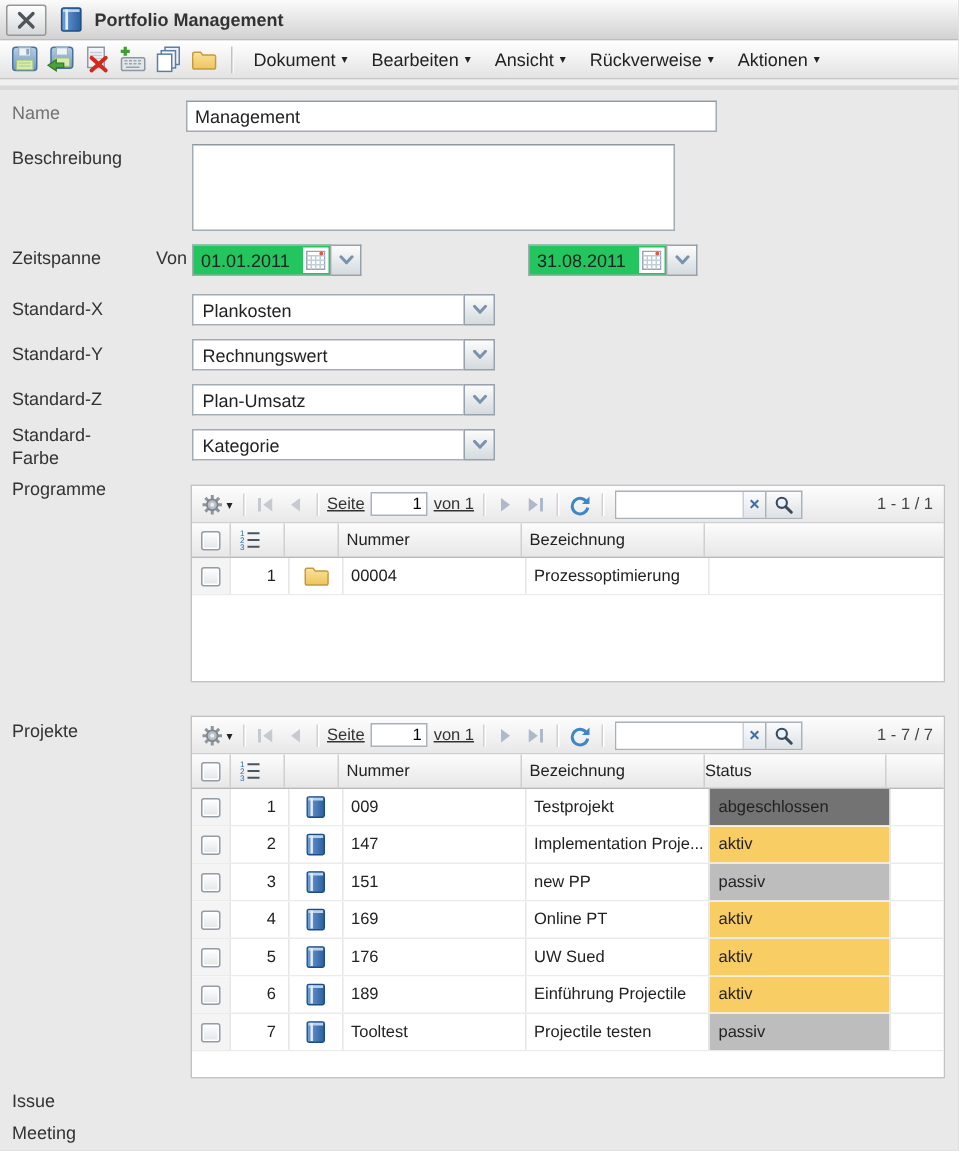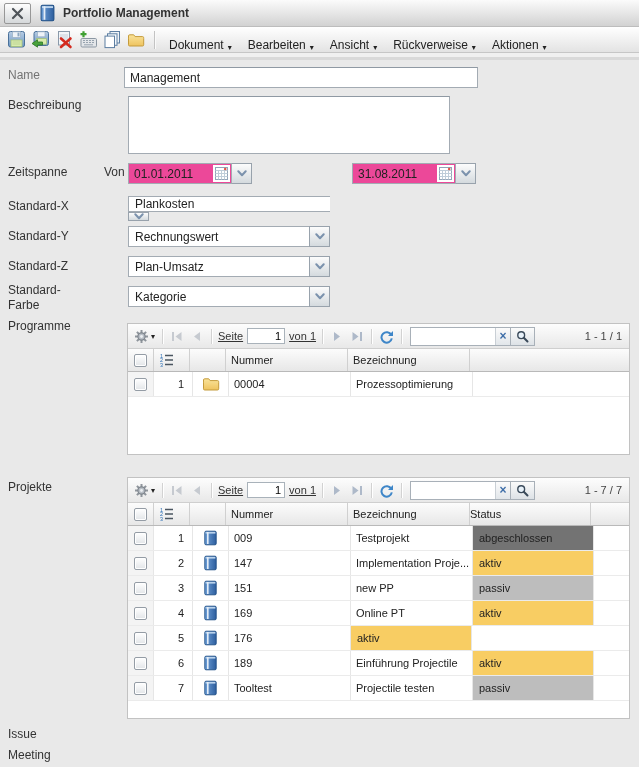--- a/index.html
+++ b/index.html
@@ -18,42 +18,42 @@
   .wtitle{font-size:12px;font-weight:bold;color:#333;}
 
   
   .toolbar{position:absolute;left:0;top:27px;width:639px;height:26px;box-sizing:border-box;
     background:linear-gradient(#ffffff,#e3e3e3);border-bottom:1px solid #c6c6c6;
     display:flex;align-items:center;padding-left:4px;}
   .tbtn{width:24px;height:22px;display:flex;align-items:center;justify-content:center;
     background:transparent;border:none;padding:0;}
   .tsep{width:1px;height:18px;background:#c3c3c3;box-shadow:1px 0 0 #fafafa;margin:0 6px;}
   .menus{display:flex;align-items:center;height:100%;}
-  .menu{display:flex;align-items:flex-end;font-size:12px;color:#222;padding:0 8px;height:100%;}
+  .menu{display:flex;align-items:center;font-size:12px;color:#222;padding:0 8px;height:100%;}
   .mcaret{font-size:8px;margin-left:4px;color:#222;}
 
   .band{position:absolute;left:0;width:639px;}
   #band1{top:53px;height:4px;background:#f0f0f0;}
   #band2{top:57px;height:3px;background:#d9d9d9;}
 
   
   .flabel{position:absolute;font-size:12px;color:#333;}
   .txt{position:absolute;border:1px solid #a3abb3;border-top-color:#8f99a3;background:#fff;
     font:12px "Liberation Sans",sans-serif;color:#222;padding:0 5px;box-sizing:border-box;outline:none;}
   textarea.txt{resize:none;padding:3px 5px;}
 
   .combo{position:absolute;width:202px;height:21px;display:flex;}
   .cval{flex:1;border:1px solid #a3abb3;border-right:none;background:#fff;font-size:12px;color:#222;
     display:flex;align-items:center;padding:0 6px;box-sizing:border-box;}
   .cbtn{width:21px;border:1px solid #98a2ac;background:linear-gradient(#fcfcfc,#d4dade);
     display:flex;align-items:center;justify-content:center;box-sizing:border-box;padding:0;}
 
   .datewrap{position:absolute;display:flex;height:21px;}
-  .dfield{display:flex;align-items:center;border:1px solid #a3abb3;background:#ec4899;
-    box-sizing:border-box;width:104px;}
+  .dfield{display:flex;align-items:center;border:1px solid #a3abb3;background:#22c55e;
+    box-sizing:border-box;width:93px;}
   .dtext{flex:1;border:none;outline:none;font:12px "Liberation Sans",sans-serif;color:#222;
     padding:0 0 0 5px;width:70px;min-width:0;background:transparent;}
   .calbtn{width:17px;height:17px;display:flex;align-items:center;justify-content:center;
     background:#fff;border:none;padding:0;margin-right:1px;}
   .dbtn{width:20px;border:1px solid #98a2ac;border-left:none;
     background:linear-gradient(#fcfcfc,#d4dade);display:flex;align-items:center;justify-content:center;padding:0;}
 
   
   .grid{position:absolute;border:1px solid #c2c2c2;background:#fff;display:flex;
     flex-direction:column;box-sizing:border-box;}
@@ -276,21 +276,21 @@
     <button class="dbtn">
       <span class="icn">
         <svg width="10" height="7" viewBox="0 0 10 7">
             <path d="M1.3 1.2 L5 5.2 L8.7 1.2" fill="none" stroke="#7b92ad" stroke-width="2" stroke-linecap="round" stroke-linejoin="round"></path>
           </svg>
       </span>
     </button>
   </span>
 
   <span class="flabel" style="left:8px;top:199px;">Standard-X</span>
-  <span class="combo" style="left:128px;top:196px;flex-direction:column;">
+  <span class="combo" style="left:128px;top:196px;">
     <span class="cval">Plankosten</span>
     <button class="cbtn">
         <span class="icn">
           <svg width="10" height="7" viewBox="0 0 10 7">
             <path d="M1.3 1.2 L5 5.2 L8.7 1.2" fill="none" stroke="#7b92ad" stroke-width="2" stroke-linecap="round" stroke-linejoin="round"></path>
           </svg>
         </span>
       </button>
   </span>
 
@@ -631,20 +631,21 @@
         <div class="gcell col-ic">
           <span class="icn">
             <svg width="15" height="16" viewBox="0 0 15 16">
               <rect x="1.8" y="1.2" width="11.4" height="13.6" rx="1.2" fill="url(#gBlue)" stroke="#1d4d85" stroke-width="0.9"></rect>
               <path d="M2.6 1.9 h9.8 v1.7 H2.6 Z" fill="#bad3ed"></path>
               <rect x="4" y="2" width="1.6" height="12" fill="#e4edf7"></rect>
             </svg>
           </span>
         </div>
         <div class="gcell col-n">176</div>
+        <div class="gcell col-b">UW Sued</div>
         <div class="gcell col-s">
           <span class="status-fill" style="background: rgb(248, 205, 99);">aktiv</span>
         </div>
         <div class="gcell col-x"></div>
       </div>
       <div class="grow">
         <div class="gcell col-cb">
           <span class="cbx"></span>
         </div>
         <div class="gcell col-num numcell">6</div>

